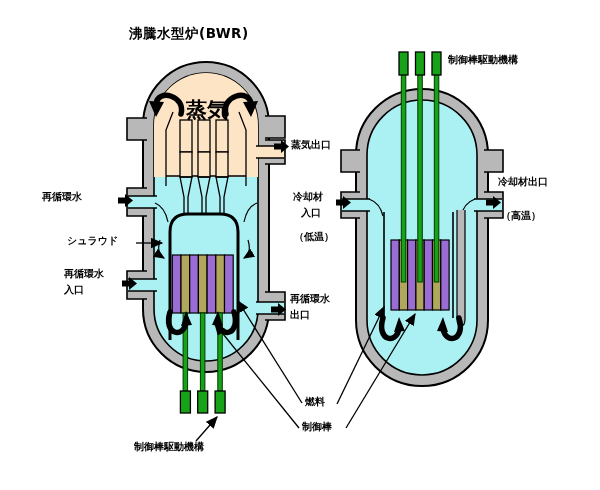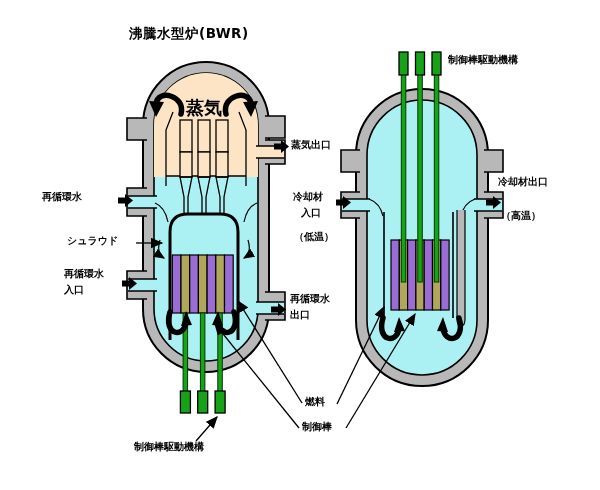--- a/index.html
+++ b/index.html
@@ -1,20 +1,20 @@
 <!DOCTYPE html>
 <html style="--wall: #b8b8b8; --water: #abf1f3; --steam: #fce4c4; --fuel: #9a6cd4; --control: #b1a75c; --rod: #17a317; --ink: #000000;"><head>
 <meta charset="utf-8">
 <style>
   html,body{margin:0;padding:0;background:#fff;}
   #stage{position:relative;width:600px;height:489px;background:#fff;overflow:hidden;
          font-family:"DejaVu Sans","Liberation Sans",sans-serif;}
   #scene{position:absolute;left:0;top:0;}
   .lbl{position:absolute;font-weight:bold;font-size:10px;line-height:1.15;color:#000;white-space:nowrap;}
-  .lbl.big{font-size:18px;}
+  .lbl.big{font-size:21px;}
   .lbl.title{font-size:13.5px;letter-spacing:.5px;}
 </style>
 </head>
 <body>
 
 <div id="stage">
 
 <svg id="scene" width="600" height="490" viewBox="0 0 600 490">
   <defs>
     <clipPath id="clipL">

